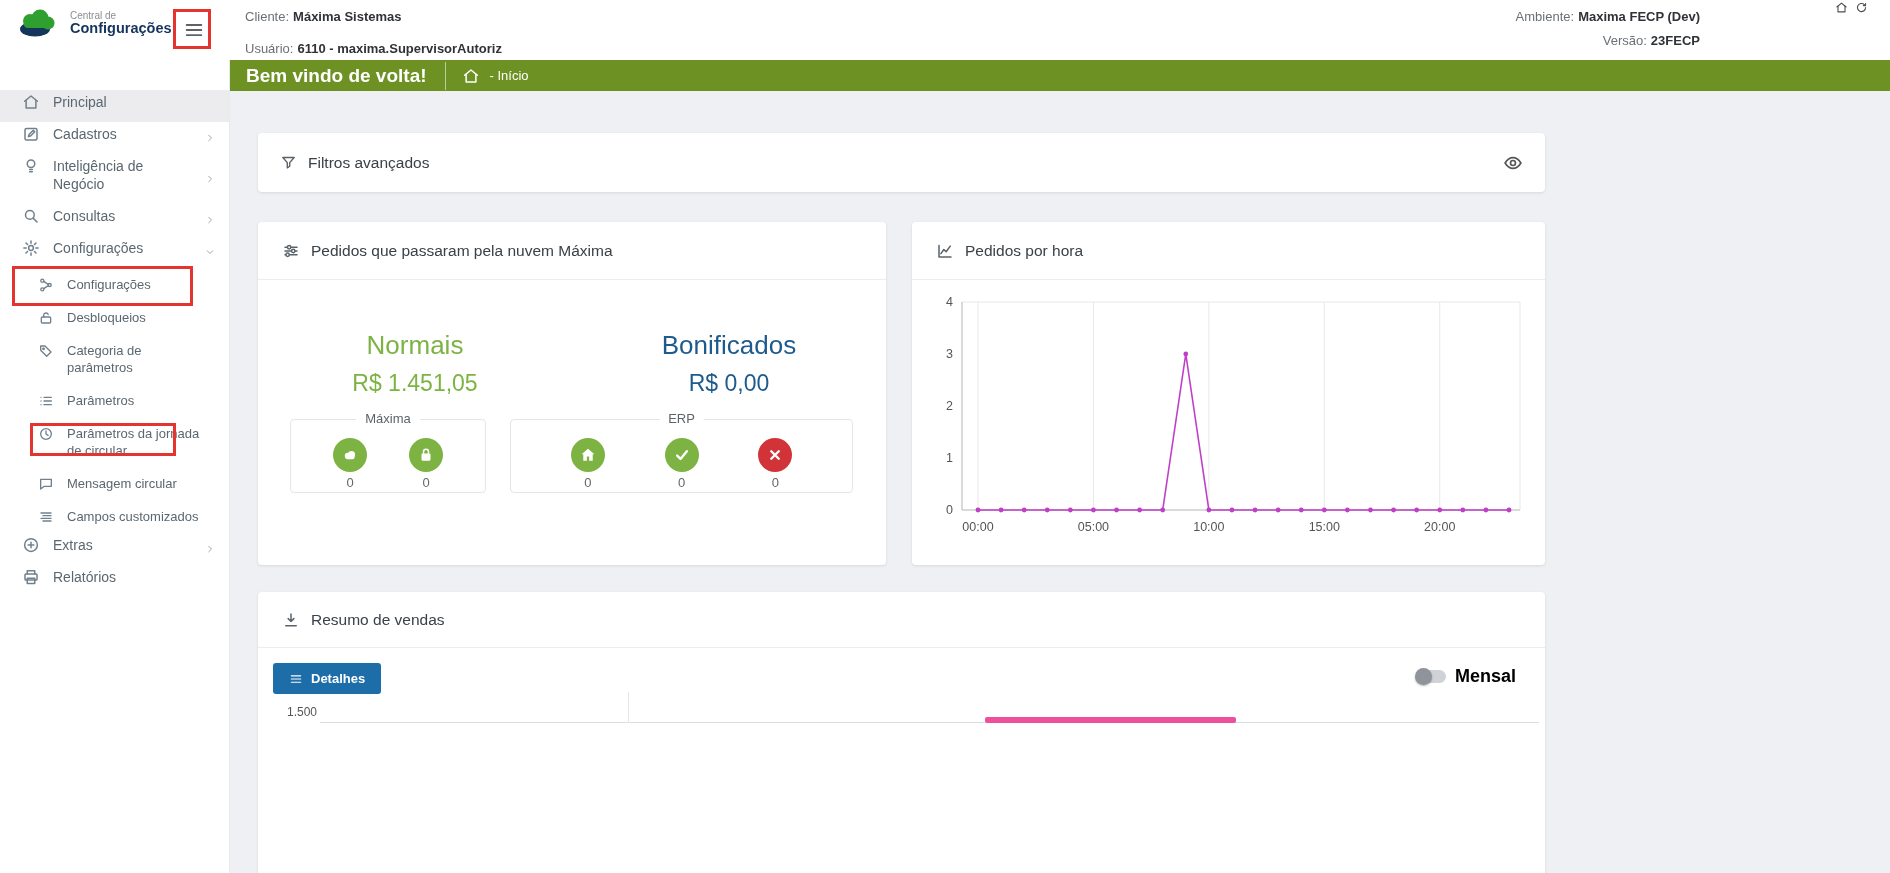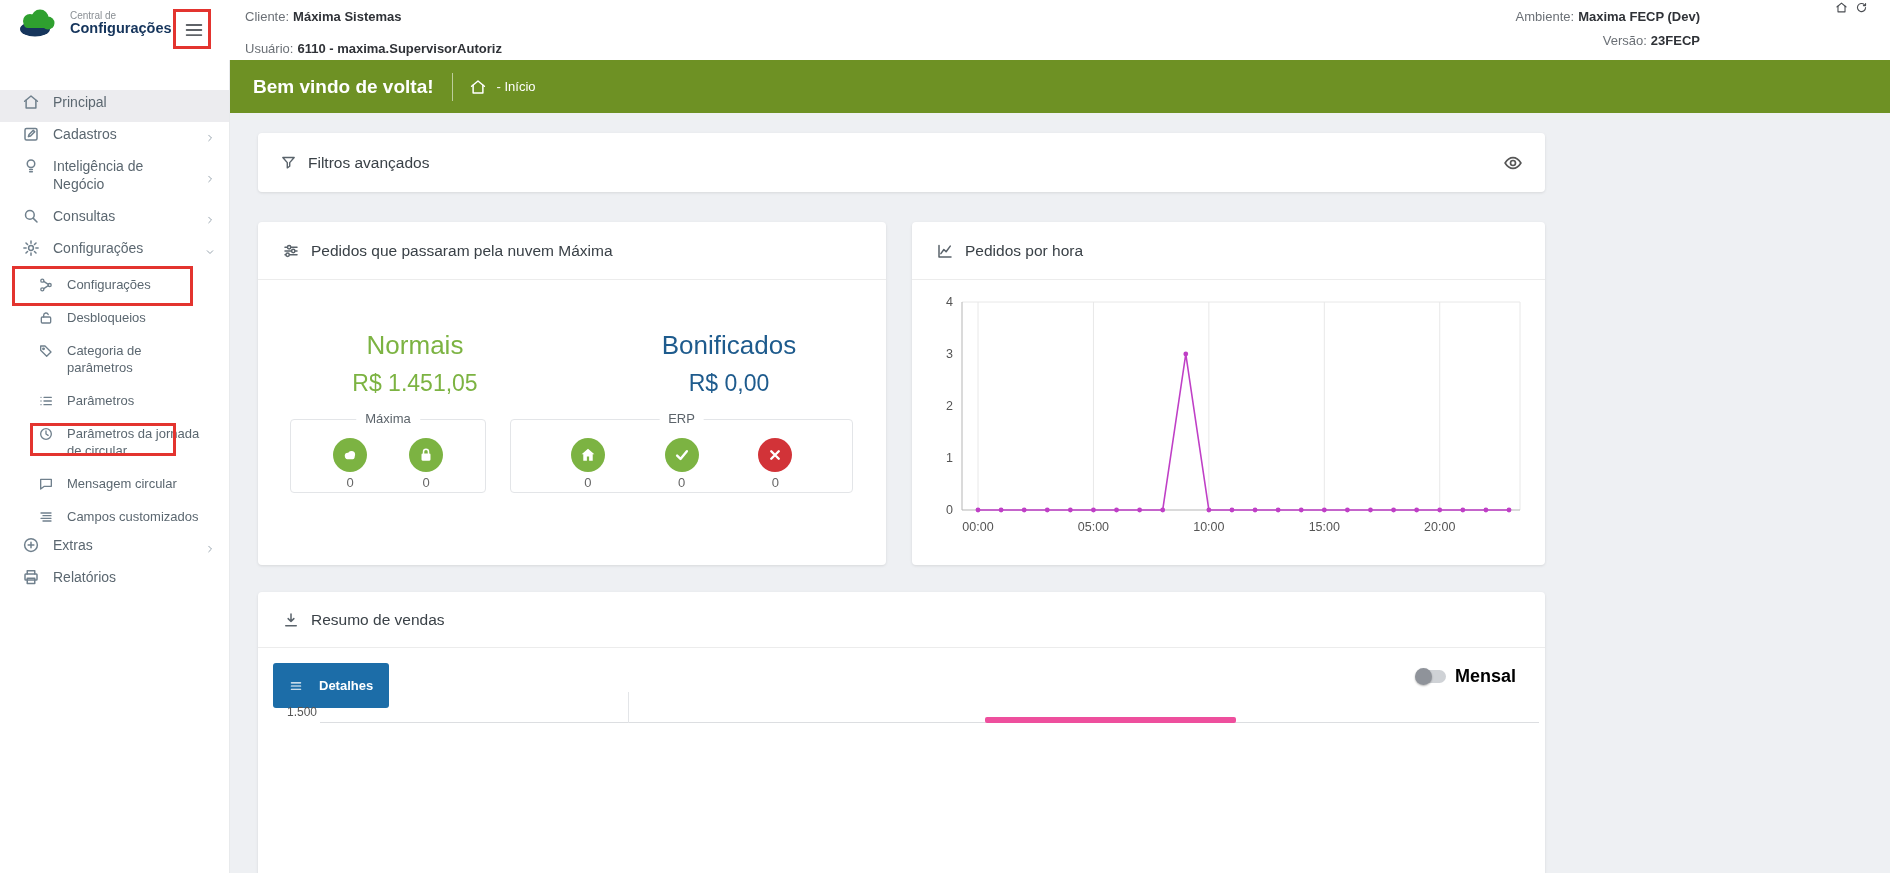--- a/index.html
+++ b/index.html
@@ -30,23 +30,23 @@
   .hinfo-left { position:absolute; left:245px; top:9px; display:flex; flex-direction:column; gap:17px; }
   .hinfo-right { position:absolute; right:190px; top:9px; display:flex; flex-direction:column; gap:9px; align-items:flex-end; }
   .hrow { font-size:13px; white-space:nowrap; }
   .hlbl { color:#6b7076; }
   .hval { font-weight:bold; color:#2f3237; margin-left:4px; }
   .corner-icons { position:absolute; right:22px; top:1px; display:flex; gap:7px; color:#4a4d52; }
   .corner-icons span { width:13px; height:13px; cursor:pointer; }
 
   
   .banner {
-    position:absolute; left:230px; top:60px; right:0; height:53px;
+    position:absolute; left:230px; top:60px; right:0; height:31px;
     background:#6e9124; color:#fff; display:flex; align-items:center;
-    padding-left:23px; z-index:4;
+    padding-left:16px; z-index:4;
   }
   .banner-title { font-size:19px; font-weight:bold; }
   .banner-sep { width:1px; height:28px; background:rgba(255,255,255,0.55); margin:0 16px 0 18px; }
   .banner-home { width:18px; height:18px; color:#fff; cursor:pointer; }
   .banner-crumb { font-size:13px; margin-left:10px; }
 
   
   .sidebar {
     position:absolute; left:0; top:60px; width:230px; bottom:0;
     background:#fff; border-right:1px solid #e8eaec; padding-top:30px; z-index:3;
@@ -107,22 +107,22 @@
   .circle [data-icon] { width:18px; height:18px; }
   .green-bg { background:#7cb342; }
   .red-bg { background:#d23338; }
   .counter-val { font-size:13px; color:#666; margin-top:3px; }
 
   #hourly-chart { display:block; }
   #hourly-chart text { font-family:"Liberation Sans", sans-serif; }
 
   .sales-card { width:1287px; height:330px; margin-top:27px; position:relative; }
   .details-btn {
-    position:absolute; left:15px; top:71px; height:45px;
-    display:inline-flex; align-items:center; gap:16px;
+    position:absolute; left:15px; top:71px; height:31px;
+    display:inline-flex; align-items:center; gap:8px;
     background:#1c6da8; color:#fff; border:none; border-radius:3px;
     padding:0 16px; font-size:13px; font-weight:bold; cursor:pointer;
     font-family:"Liberation Sans", sans-serif;
   }
   .btn-icon { width:14px; height:14px; color:#fff; }
   .toggle-wrap { position:absolute; right:29px; top:74px; display:flex; align-items:center; gap:9px; cursor:pointer; }
   .toggle-track { position:relative; width:30px; height:13px; border-radius:7px; background:#cfd2d6; display:inline-block; }
   .toggle-knob {
     position:absolute; left:-1px; top:-2px; width:17px; height:17px; border-radius:50%;
     background:#8f939a; box-shadow:0 1px 2px rgba(0,0,0,0.3);

